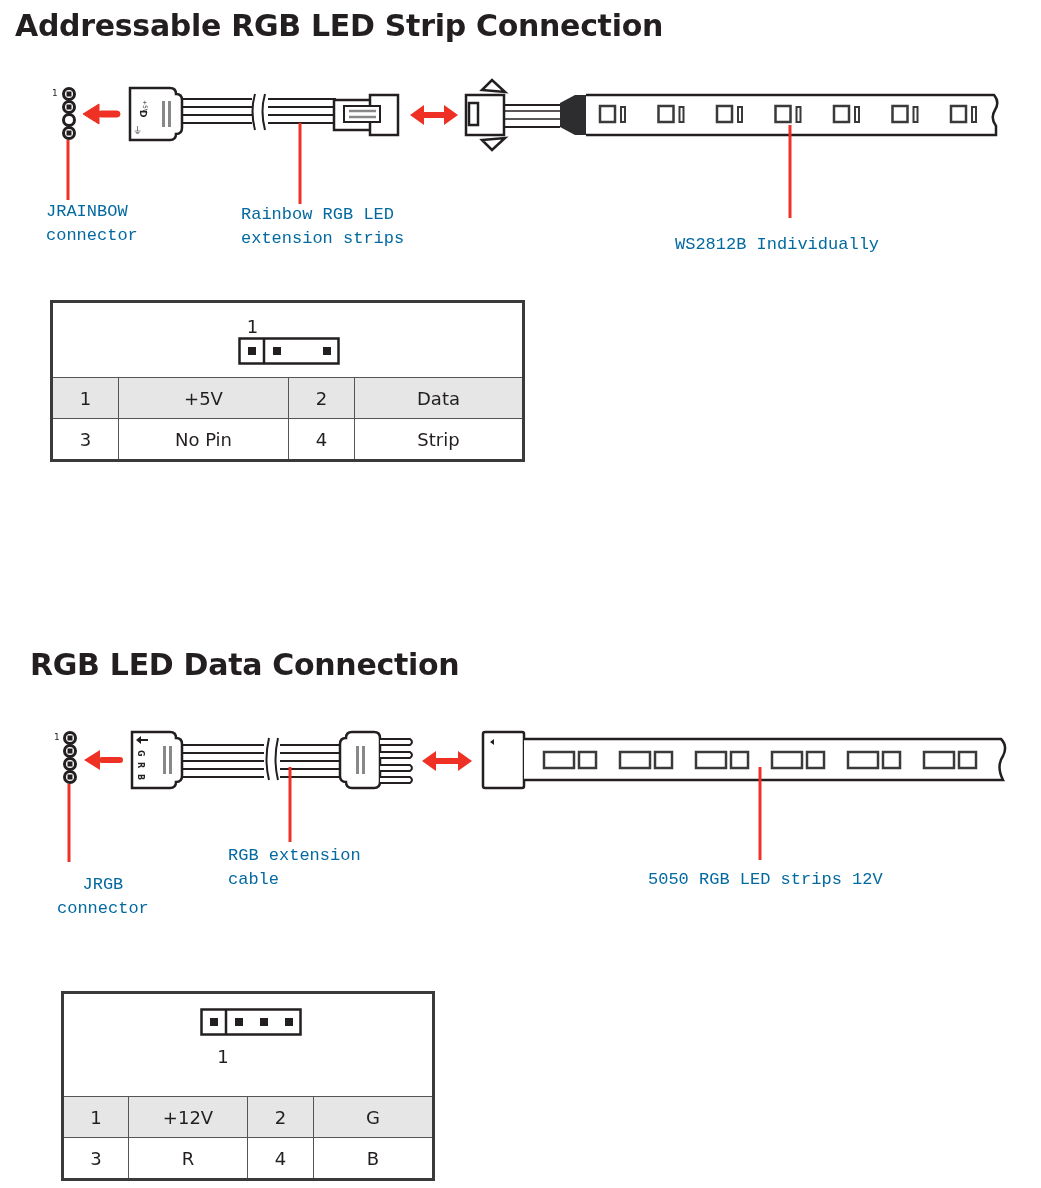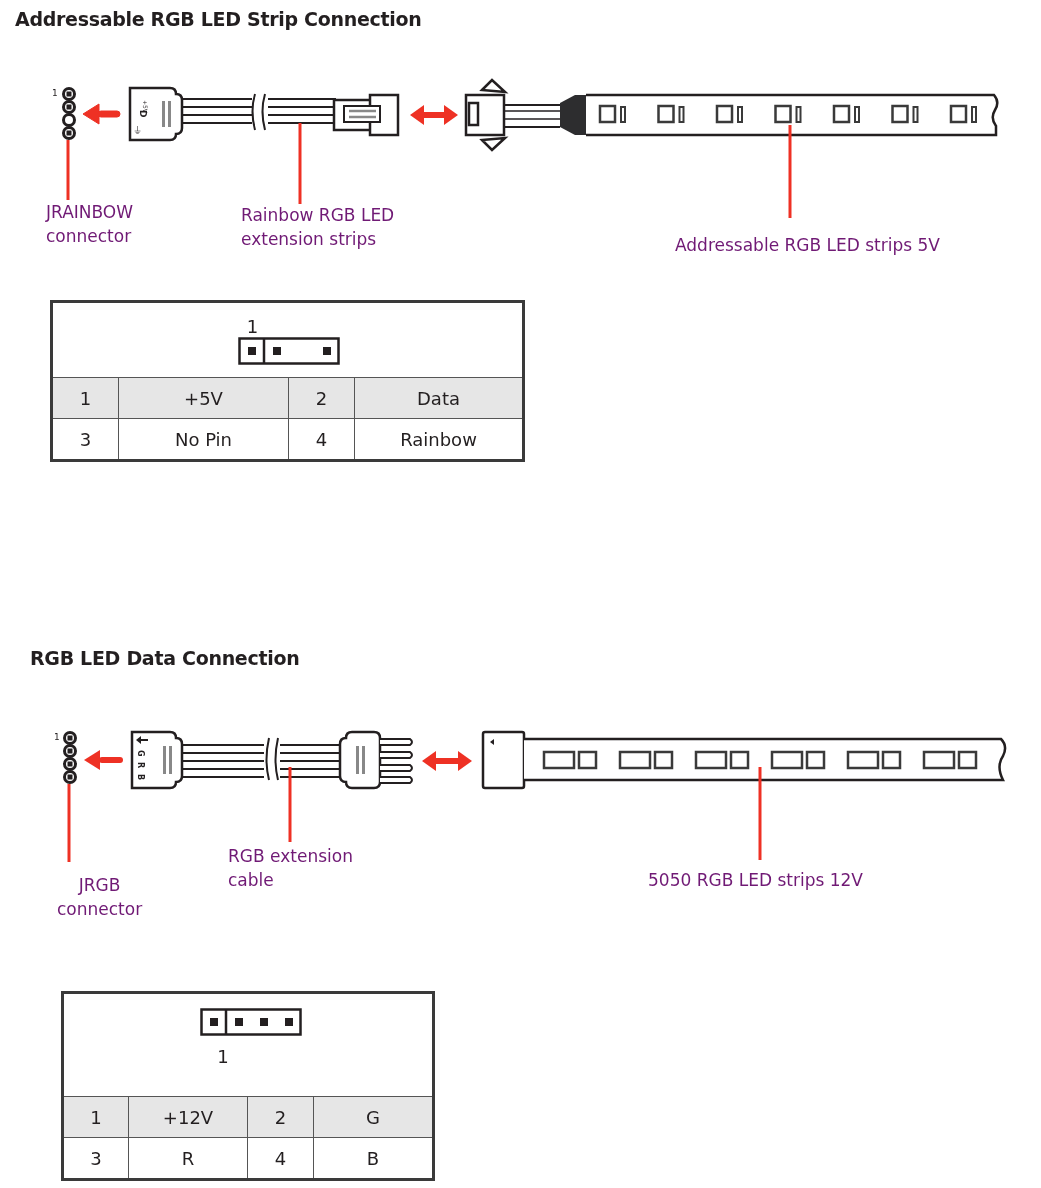--- a/index.html
+++ b/index.html
@@ -1,19 +1,19 @@
 <!DOCTYPE html>
 <html><head>
 <meta charset="utf-8">
 <style>
   html, body { margin: 0; padding: 0; background: #ffffff; }
   body { width: 1041px; height: 1188px; position: relative; overflow: hidden;
          font-family: "DejaVu Sans", "Liberation Sans", sans-serif; color: #231f20; }
-  .title { position: absolute; font-weight: bold; font-size: 19px; letter-spacing: -0.3px; color: #231f20; margin: 0; }
-  .label { position: absolute; font-size: 17px; line-height: 24px; color: #701a75; }
+  .title { position: absolute; font-weight: bold; font-size: 30px; letter-spacing: -0.3px; color: #231f20; margin: 0; }
+  .label { position: absolute; font-size: 17px; line-height: 24px; color: #0369a1; font-family: Liberation Mono, monospace; }
   .label span { display: block; white-space: nowrap; }
   svg.diagram { position: absolute; left: 0; overflow: visible; }
   table.pins { position: absolute; border-collapse: collapse; border: 3px solid #3a3a3a; font-size: 18px; }
   table.pins td { border: 1.5px solid #555; text-align: center; height: 40px; padding: 0; color: #231f20; }
   table.pins tr.shaded td { background: #e6e6e6; }
   table.pins td.header { height: 74px; background: #fff; position: relative; }
   .pin-num-top { font-size: 18px; }
   .header-svg { display: block; margin: 0 auto; }
 </style>
 </head>
@@ -108,21 +108,21 @@
 
 <div class="label" style="left:46px; top:200px;">
   <span>JRAINBOW</span>
   <span>connector</span>
 </div>
 <div class="label" style="left:241px; top:203px;">
   <span>Rainbow RGB LED</span>
   <span>extension strips</span>
 </div>
 <div class="label" style="left:675px; top:233px;">
-  <span>Addressable RGB LED strips 5V</span>
+  <span>WS2812B Individually</span>
 </div>
 
 <table class="pins" style="left:50px; top:300px; width:475px;">
   <colgroup>
       <col style="width:67px">
       <col style="width:170px">
       <col style="width:66px">
       <col>
     </colgroup>
   <tbody>
@@ -141,21 +141,21 @@
   <tr class="shaded">
     <td>1</td>
     <td>+5V</td>
     <td>2</td>
     <td>Data</td>
   </tr>
   <tr>
     <td>3</td>
     <td>No Pin</td>
     <td>4</td>
-    <td>Rainbow</td>
+    <td>Strip</td>
   </tr>
 </tbody>
   </table>
 
 <h1 class="title" style="left:30px; top:647px;">RGB LED Data Connection</h1>
 
 <svg class="diagram" width="1041" height="180" style="top:720px;">
   <g stroke="#231f20" stroke-width="3" fill="#fff">
     <text x="54" y="20" font-size="9" fill="#231f20" stroke="none">1</text>
     <circle cx="70" cy="18" r="5.5"></circle>

